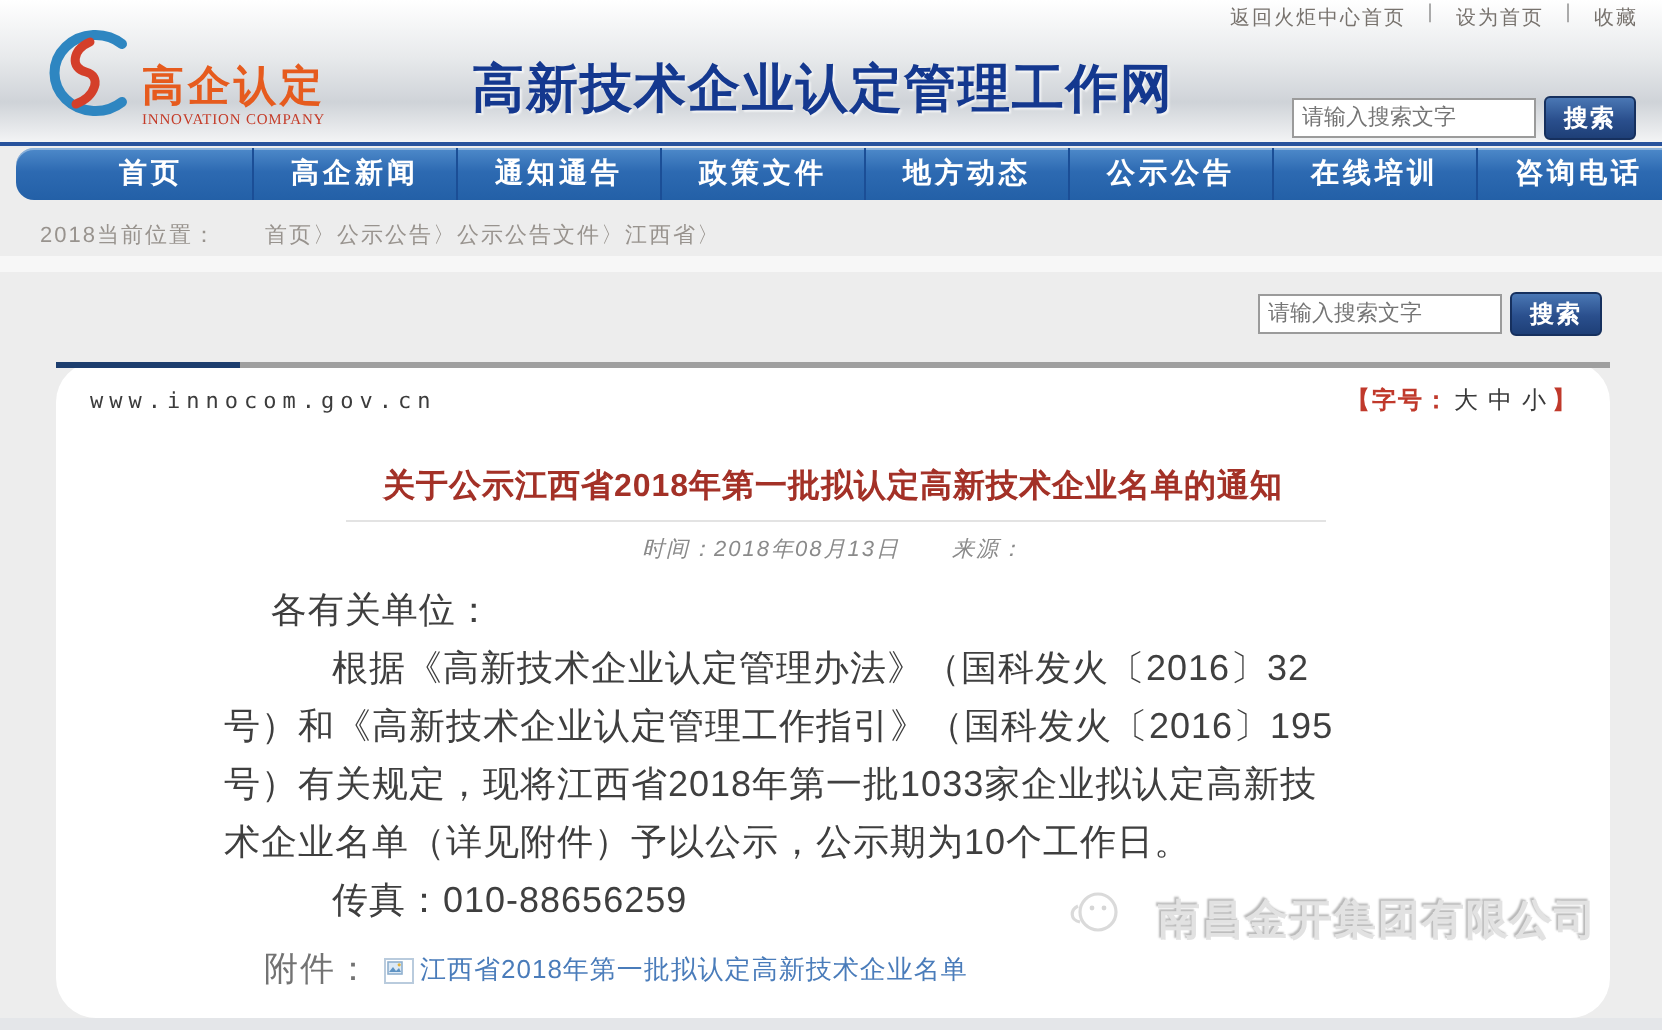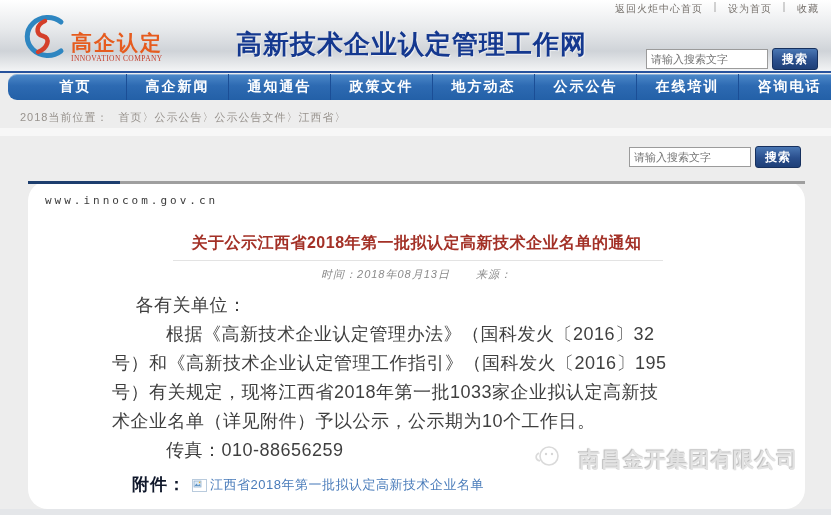--- a/index.html
+++ b/index.html
@@ -56,21 +56,21 @@
   .nav-item{
     flex:1;display:flex;align-items:center;justify-content:center;
     color:#fff;font-size:14px;font-weight:bold;letter-spacing:2px;cursor:pointer;
   }
   .nav-item + .nav-item{border-left:1px solid #1b4e96}
   
   .breadcrumb{
     position:absolute;top:110px;left:20px;
     font-size:11px;color:#98938e;letter-spacing:1px;
   }
-  .crumb-path{margin-left:6px;cursor:pointer}
+  .crumb-path{margin-left:20px;cursor:pointer}
   .band{position:absolute;top:128px;left:0;width:831px;height:8px;background:#f7f7f7}
   
   .content{
     position:absolute;left:28px;top:181px;width:777px;height:328px;background:#fff;border-radius:20px;
   }
   .content-border{position:absolute;top:0;left:0;width:100%;height:3px;background:#9f9f9f}
   .content-border-dark{position:absolute;top:0;left:0;width:92px;height:3px;background:#1d3e6e}
   .site-url{
     position:absolute;top:13px;left:17px;
     font-size:11px;color:#3c3c3c;letter-spacing:3px;
@@ -93,21 +93,21 @@
     position:absolute;top:110px;left:84px;width:556px;
     font-size:18px;color:#3f3f3f;line-height:29px;letter-spacing:0.5px;
   }
   .article-body p{margin:0}
   .p-first{text-indent:1.3em}
   .p-indent{text-indent:3em}
   .attachment{
     position:absolute;left:104px;top:292px;
     display:flex;align-items:center;
   }
-  .att-label{font-size:17px;font-weight:bold;color:#0f172a;letter-spacing:1px}
+  .att-label{font-size:17px;font-weight:normal;color:#737373;letter-spacing:1px}
   .att-icon{margin:2px 3px 0 6px;display:inline-flex}
   .att-link{font-size:13px;color:#4a7cba;cursor:pointer;letter-spacing:0.5px}
   
   .watermark{
     position:absolute;right:6px;top:262px;
     display:flex;align-items:center;gap:16px;
     color:#e2e2e2;font-size:21px;font-weight:bold;letter-spacing:1px;
     text-shadow:-1px -1px 1px #b9b9b9,1px 1px 1px #ffffff;
     pointer-events:none;
   }
@@ -168,20 +168,23 @@
   <input type="text" placeholder="请输入搜索文字" style="">
   <div class="search-btn">搜索</div>
 </div>
 
 <div class="content">
   <div class="content-border"></div>
   <div class="content-border-dark"></div>
 
   <div class="site-url">www.innocom.gov.cn</div>
 
+  <div class="fontsize">
+    <span class="fs-red">【字号：</span><span class="fs-size">大</span><span class="fs-size">中</span><span class="fs-size">小</span><span class="fs-red">】</span>
+  </div>
 
   <div class="article-title">关于公示江西省2018年第一批拟认定高新技术企业名单的通知</div>
   <div class="title-divider"></div>
 
   <div class="meta">
     <span>时间：</span><span>2018年08月13日</span><span class="meta-gap"></span><span>来源：</span>
   </div>
 
   <div class="article-body">
     <p class="p-first">各有关单位：</p>

